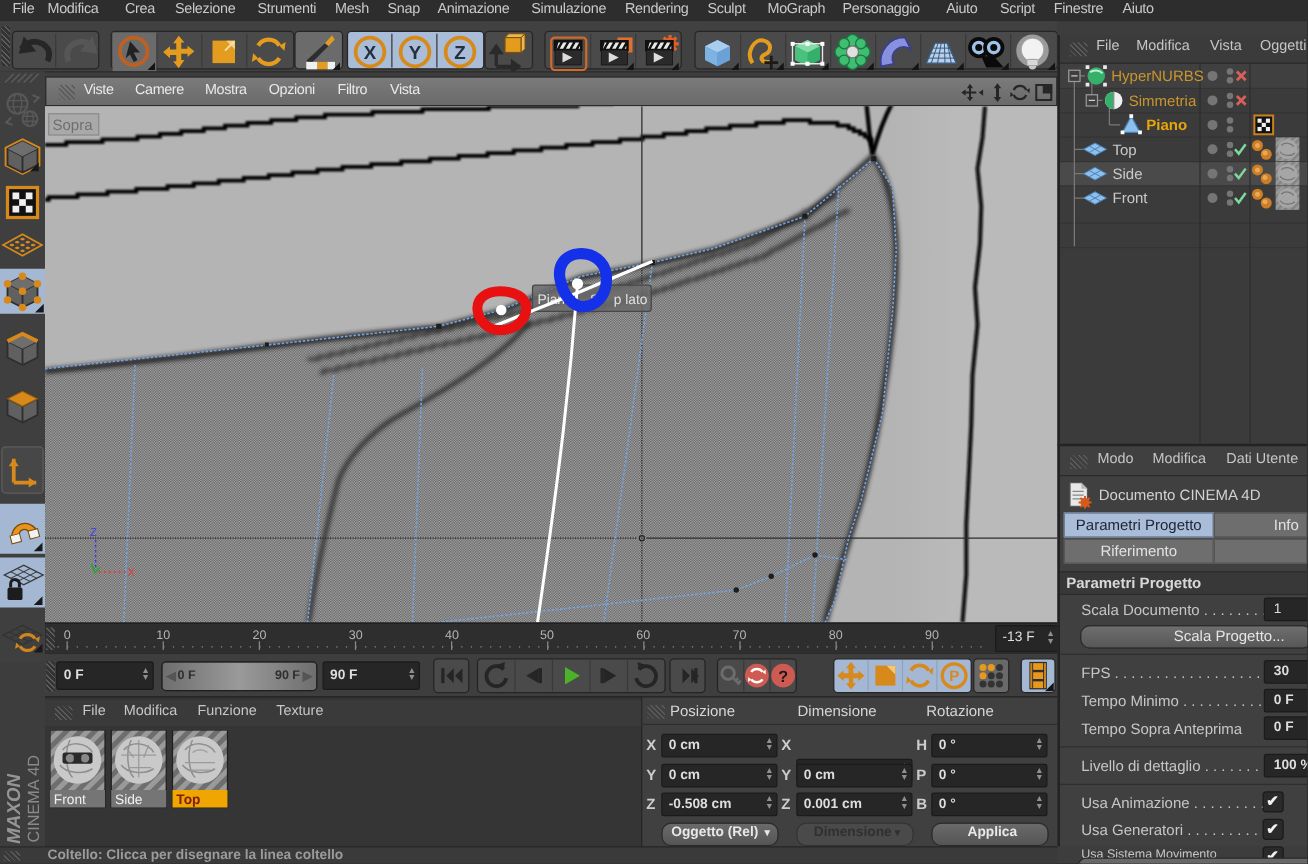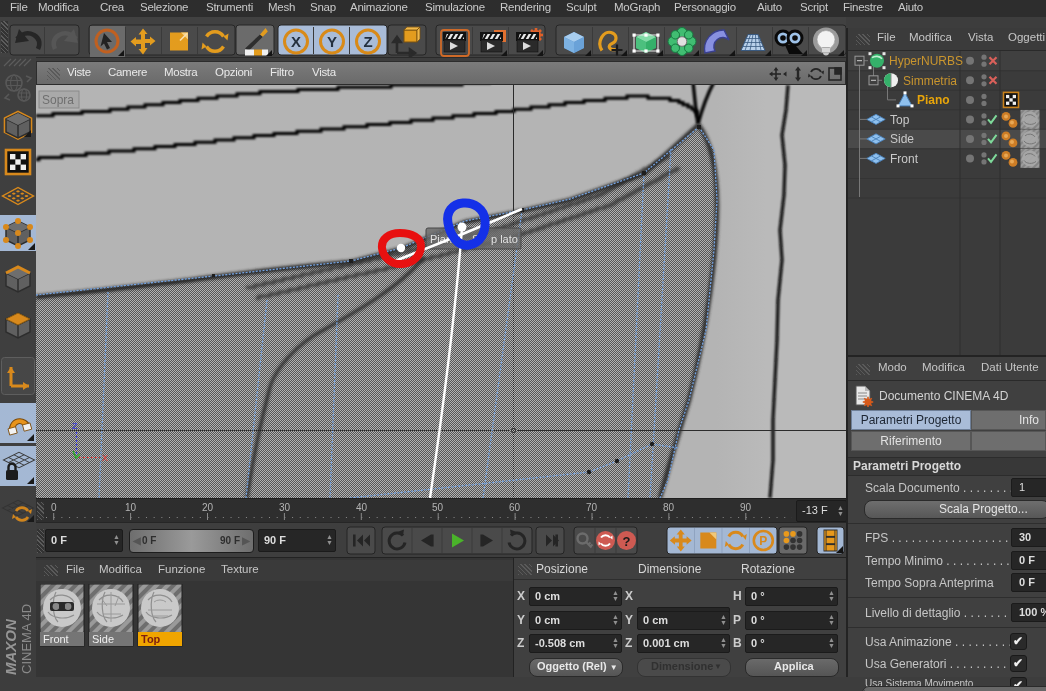--- a/index.html
+++ b/index.html
@@ -773,20 +773,24 @@
       </div>
 <div class="abs" style="left:123px;top:100px;width:92px;height:17px;background:#4a4a4a;border:1px solid #333;border-radius:8px;color:#303030;font-size:11px;font-weight:bold;">
         <span class="abs" style="left:13px;top:1px;">Dimensione</span>
         <span class="abs" style="right:8px;top:3px;font-size:8px;">▼</span>
       </div>
 <div class="abs" style="left:231px;top:100px;width:92px;height:17px;background:linear-gradient(#6a6a6a,#555);border:1px solid #2a2a2a;border-radius:8px;color:#e8e8e8;font-size:11px;font-weight:bold;text-align:center;">
         <span class="abs" style="left:28px;top:1px;">Applica</span>
       </div>
 </div>
 
+<div id="statusbar" class="abs" style="left:0;top:677px;width:846px;height:14px;background:#3a3a3a;border-top:1px solid #262626;box-sizing:border-box;">
+  <div class="grip" style="left:3px;top:3px;width:13px;height:8px;"></div>
+  <span class="abs" style="left:38px;top:0px;font-size:11px;color:#9b9b9b;font-weight:bold;">Coltello: Clicca per disegnare la linea coltello</span>
+</div>
 
 <div class="abs" style="left:0;top:557px;width:36px;height:120px;background:#3d3d3d;">
 <svg width="36" height="120" viewBox="0 0 36 120">
 <text x="0" y="0" transform="translate(16,118) rotate(-90)" font-size="15" font-weight="bold" font-style="italic" fill="#959595" font-family="Liberation Sans">MAXON</text>
 <text x="0" y="0" transform="translate(31,117) rotate(-90)" font-size="13" fill="#8a8a8a" font-family="Liberation Sans">CINEMA 4D</text>
 </svg>
 </div>
 
 <div id="objmgr" class="abs panelmenu" style="left:846px;top:28px;width:200px;height:327px;background:#3b3b3b;border-left:2px solid #232323;box-sizing:border-box;">
   <div class="grip" style="left:8px;top:6px;width:14px;height:11px;"></div>

